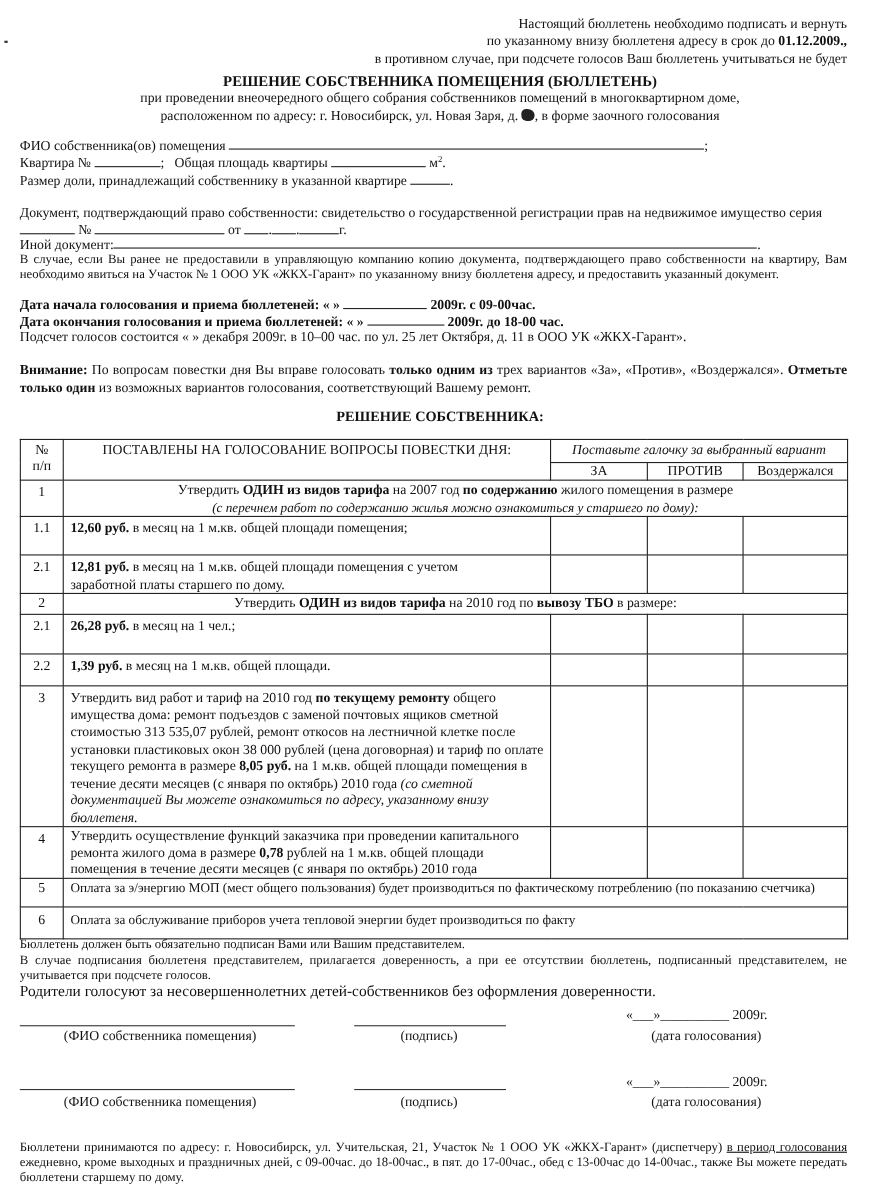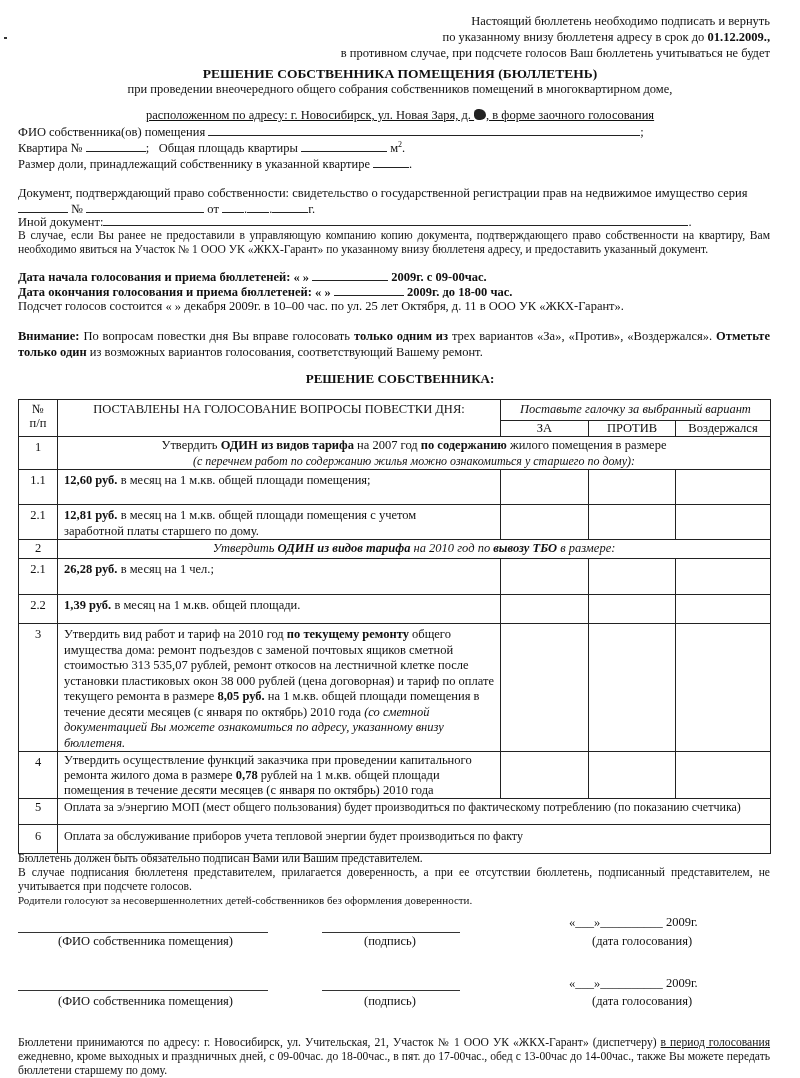--- a/index.html
+++ b/index.html
@@ -32,21 +32,21 @@
 <div class="speck" style="left:4px;top:37px;width:3px;height:2px;"></div>
 
 <div class="abs r" style="right:30px;top:13px;line-height:16px;width:560px;">
   <div>Настоящий бюллетень необходимо подписать и вернуть</div>
   <div><span>по указанному внизу бюллетеня адресу в срок до </span><span class="b">01.12.2009.,</span></div>
   <div>в противном случае, при подсчете голосов Ваш бюллетень учитываться не будет</div>
 </div>
 
 <div class="abs c b" style="left:0;width:800px;top:66px;font-size:13.5px;">РЕШЕНИЕ СОБСТВЕННИКА ПОМЕЩЕНИЯ (БЮЛЛЕТЕНЬ)</div>
 <div class="abs c" style="left:0;width:800px;top:82px;">при проведении внеочередного общего собрания собственников помещений в многоквартирном доме,</div>
-<div class="abs c" style="left:0;width:800px;top:108px;text-decoration:underline;">
+<div class="abs c" style="left:0;width:800px;top:98px;">
   <span>расположенном по адресу: г. Новосибирск, ул. Новая Заря, д. </span><span class="blot"></span><span>, в форме заочного голосования</span>
 </div>
 
 <div class="abs" style="left:18px;top:124px;">
   <span>ФИО собственника(ов) помещения</span>
   <span class="uline" style="width:432px;"></span><span>;</span>
 </div>
 <div class="abs" style="left:18px;top:140px;">
   <span>Квартира №</span>
   <span class="uline" style="width:60px;"></span><span>;</span>
@@ -135,21 +135,21 @@
   <tr style="height:35px;">
     <td class="num">2.1</td>
     <td class="q" style="padding-right:80px;"><span class="b">12,81 руб.</span><span> в месяц на 1 м.кв. общей площади помещения с учетом заработной платы старшего по дому.</span></td>
     <td class="vote"></td>
     <td class="vote"></td>
     <td class="vote"></td>
   </tr>
 
   <tr style="height:19px;">
     <td class="num" style="padding-top:1px;">2</td>
-    <td colspan="4" class="c" style="padding-top:1px;font-style:italic;"><span>Утвердить </span><span class="b">ОДИН из видов тарифа</span><span> на 2010 год по </span><span class="b">вывозу ТБО</span><span> в размере:</span></td>
+    <td colspan="4" class="c" style="padding-top:1px;"><span>Утвердить </span><span class="b">ОДИН из видов тарифа</span><span> на 2010 год по </span><span class="b">вывозу ТБО</span><span> в размере:</span></td>
   </tr>
 
   <tr style="height:36px;">
     <td class="num">2.1</td>
     <td class="q"><span class="b">26,28 руб.</span><span> в месяц на 1 чел.;</span></td>
     <td class="vote"></td>
     <td class="vote"></td>
     <td class="vote"></td>
   </tr>
 
@@ -184,21 +184,21 @@
 
   <tr style="height:29px;">
     <td class="num" style="padding-top:4px;">6</td>
     <td colspan="4" style="padding-top:4px;font-size:12px;">Оплата за обслуживание приборов учета тепловой энергии будет производиться по факту</td>
   </tr>
 </tbody>
   </table>
 
 <div class="abs" style="left:18px;top:852px;font-size:11.6px;">Бюллетень должен быть обязательно подписан Вами или Вашим представителем.</div>
 <div class="para small" style="left:18px;top:866px;width:752px;">В случае подписания бюллетеня представителем, прилагается доверенность, а при ее отсутствии бюллетень, подписанный представителем, не учитывается при подсчете голосов.</div>
-<div class="abs" style="left:18px;top:894px;font-size:11px;">Родители голосуют за несовершеннолетних детей-собственников без оформления доверенности.</div>
+<div class="abs" style="left:18px;top:894px;font-size:14px;">Родители голосуют за несовершеннолетних детей-собственников без оформления доверенности.</div>
 
 <div class="sig-line" style="left:18px;top:932px;width:250px;"></div>
 <div class="sig-cap" style="left:58px;top:934px;">(ФИО собственника помещения)</div>
 <div class="sig-line" style="left:322px;top:932px;width:138px;"></div>
 <div class="sig-cap" style="left:364px;top:934px;">(подпись)</div>
 <div class="sig-cap" style="left:569px;top:915px;"><span>«___»__________</span> <span>2009г.</span></div>
 <div class="sig-cap" style="left:592px;top:934px;">(дата голосования)</div>
 
 <div class="sig-line" style="left:18px;top:990px;width:250px;"></div>
 <div class="sig-cap" style="left:58px;top:994px;">(ФИО собственника помещения)</div>

